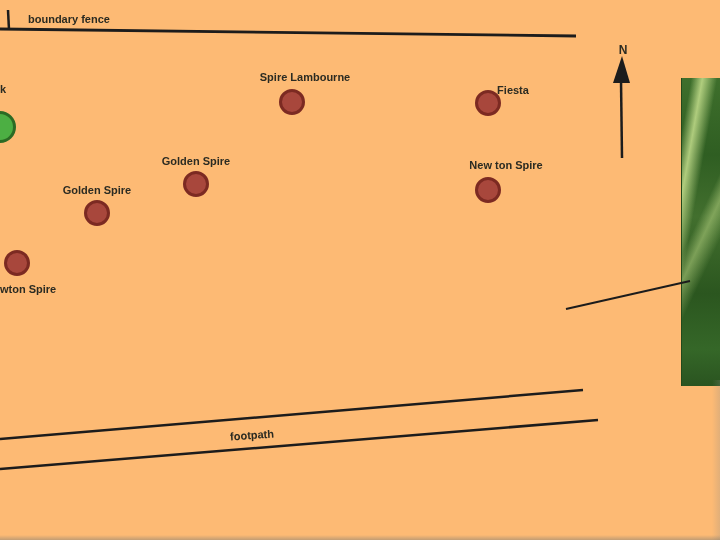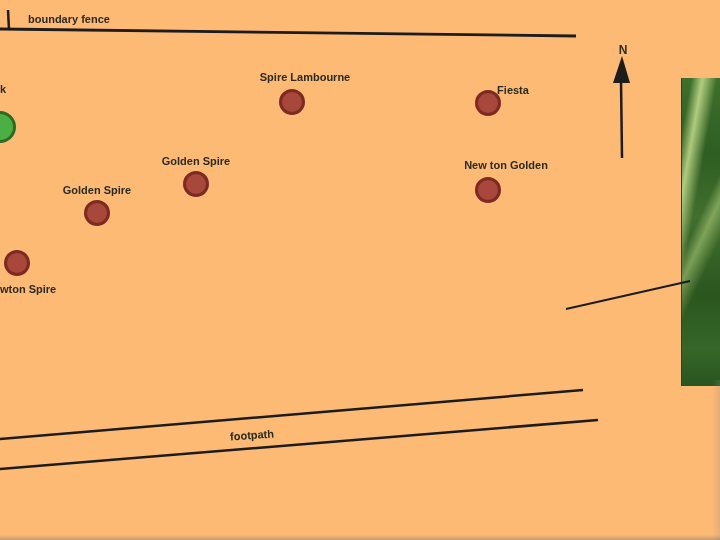--- a/index.html
+++ b/index.html
@@ -107,21 +107,21 @@
   <div id="tree-layer">
       <div class="tree-circle" style="left: 279px; top: 89px; width: 26px; height: 26px;"></div>
       <div class="tree-label" style="left: 305px; top: 77px;">Spire Lambourne</div>
       <div class="tree-circle" style="left: 475px; top: 90px; width: 26px; height: 26px;"></div>
       <div class="tree-label" style="left: 489px; top: 90px; margin-left: 24px;">Fiesta</div>
       <div class="tree-circle" style="left: 183px; top: 171px; width: 26px; height: 26px;"></div>
       <div class="tree-label" style="left: 196px; top: 161px;">Golden Spire</div>
       <div class="tree-circle" style="left: 84px; top: 200px; width: 26px; height: 26px;"></div>
       <div class="tree-label" style="left: 97px; top: 190px;">Golden Spire</div>
       <div class="tree-circle" style="left: 475px; top: 177px; width: 26px; height: 26px;"></div>
-      <div class="tree-label" style="left: 506px; top: 165px;">New ton Golden</div>
+      <div class="tree-label" style="left: 506px; top: 165px;">New ton Spire</div>
       <div class="tree-circle" style="left: 4px; top: 250px; width: 26px; height: 26px;"></div>
       <div class="tree-label align-left" style="left: 0px; top: 289px;">wton Spire</div>
       <div class="tree-circle green" style="left: -16px; top: 111px; width: 32px; height: 32px;"></div>
       <div class="tree-label align-left" style="left: 0px; top: 89px;">k</div>
     </div>
 
   <div class="scan-edge-right"></div>
   <div class="scan-edge-bottom"></div>
 </div>
 

